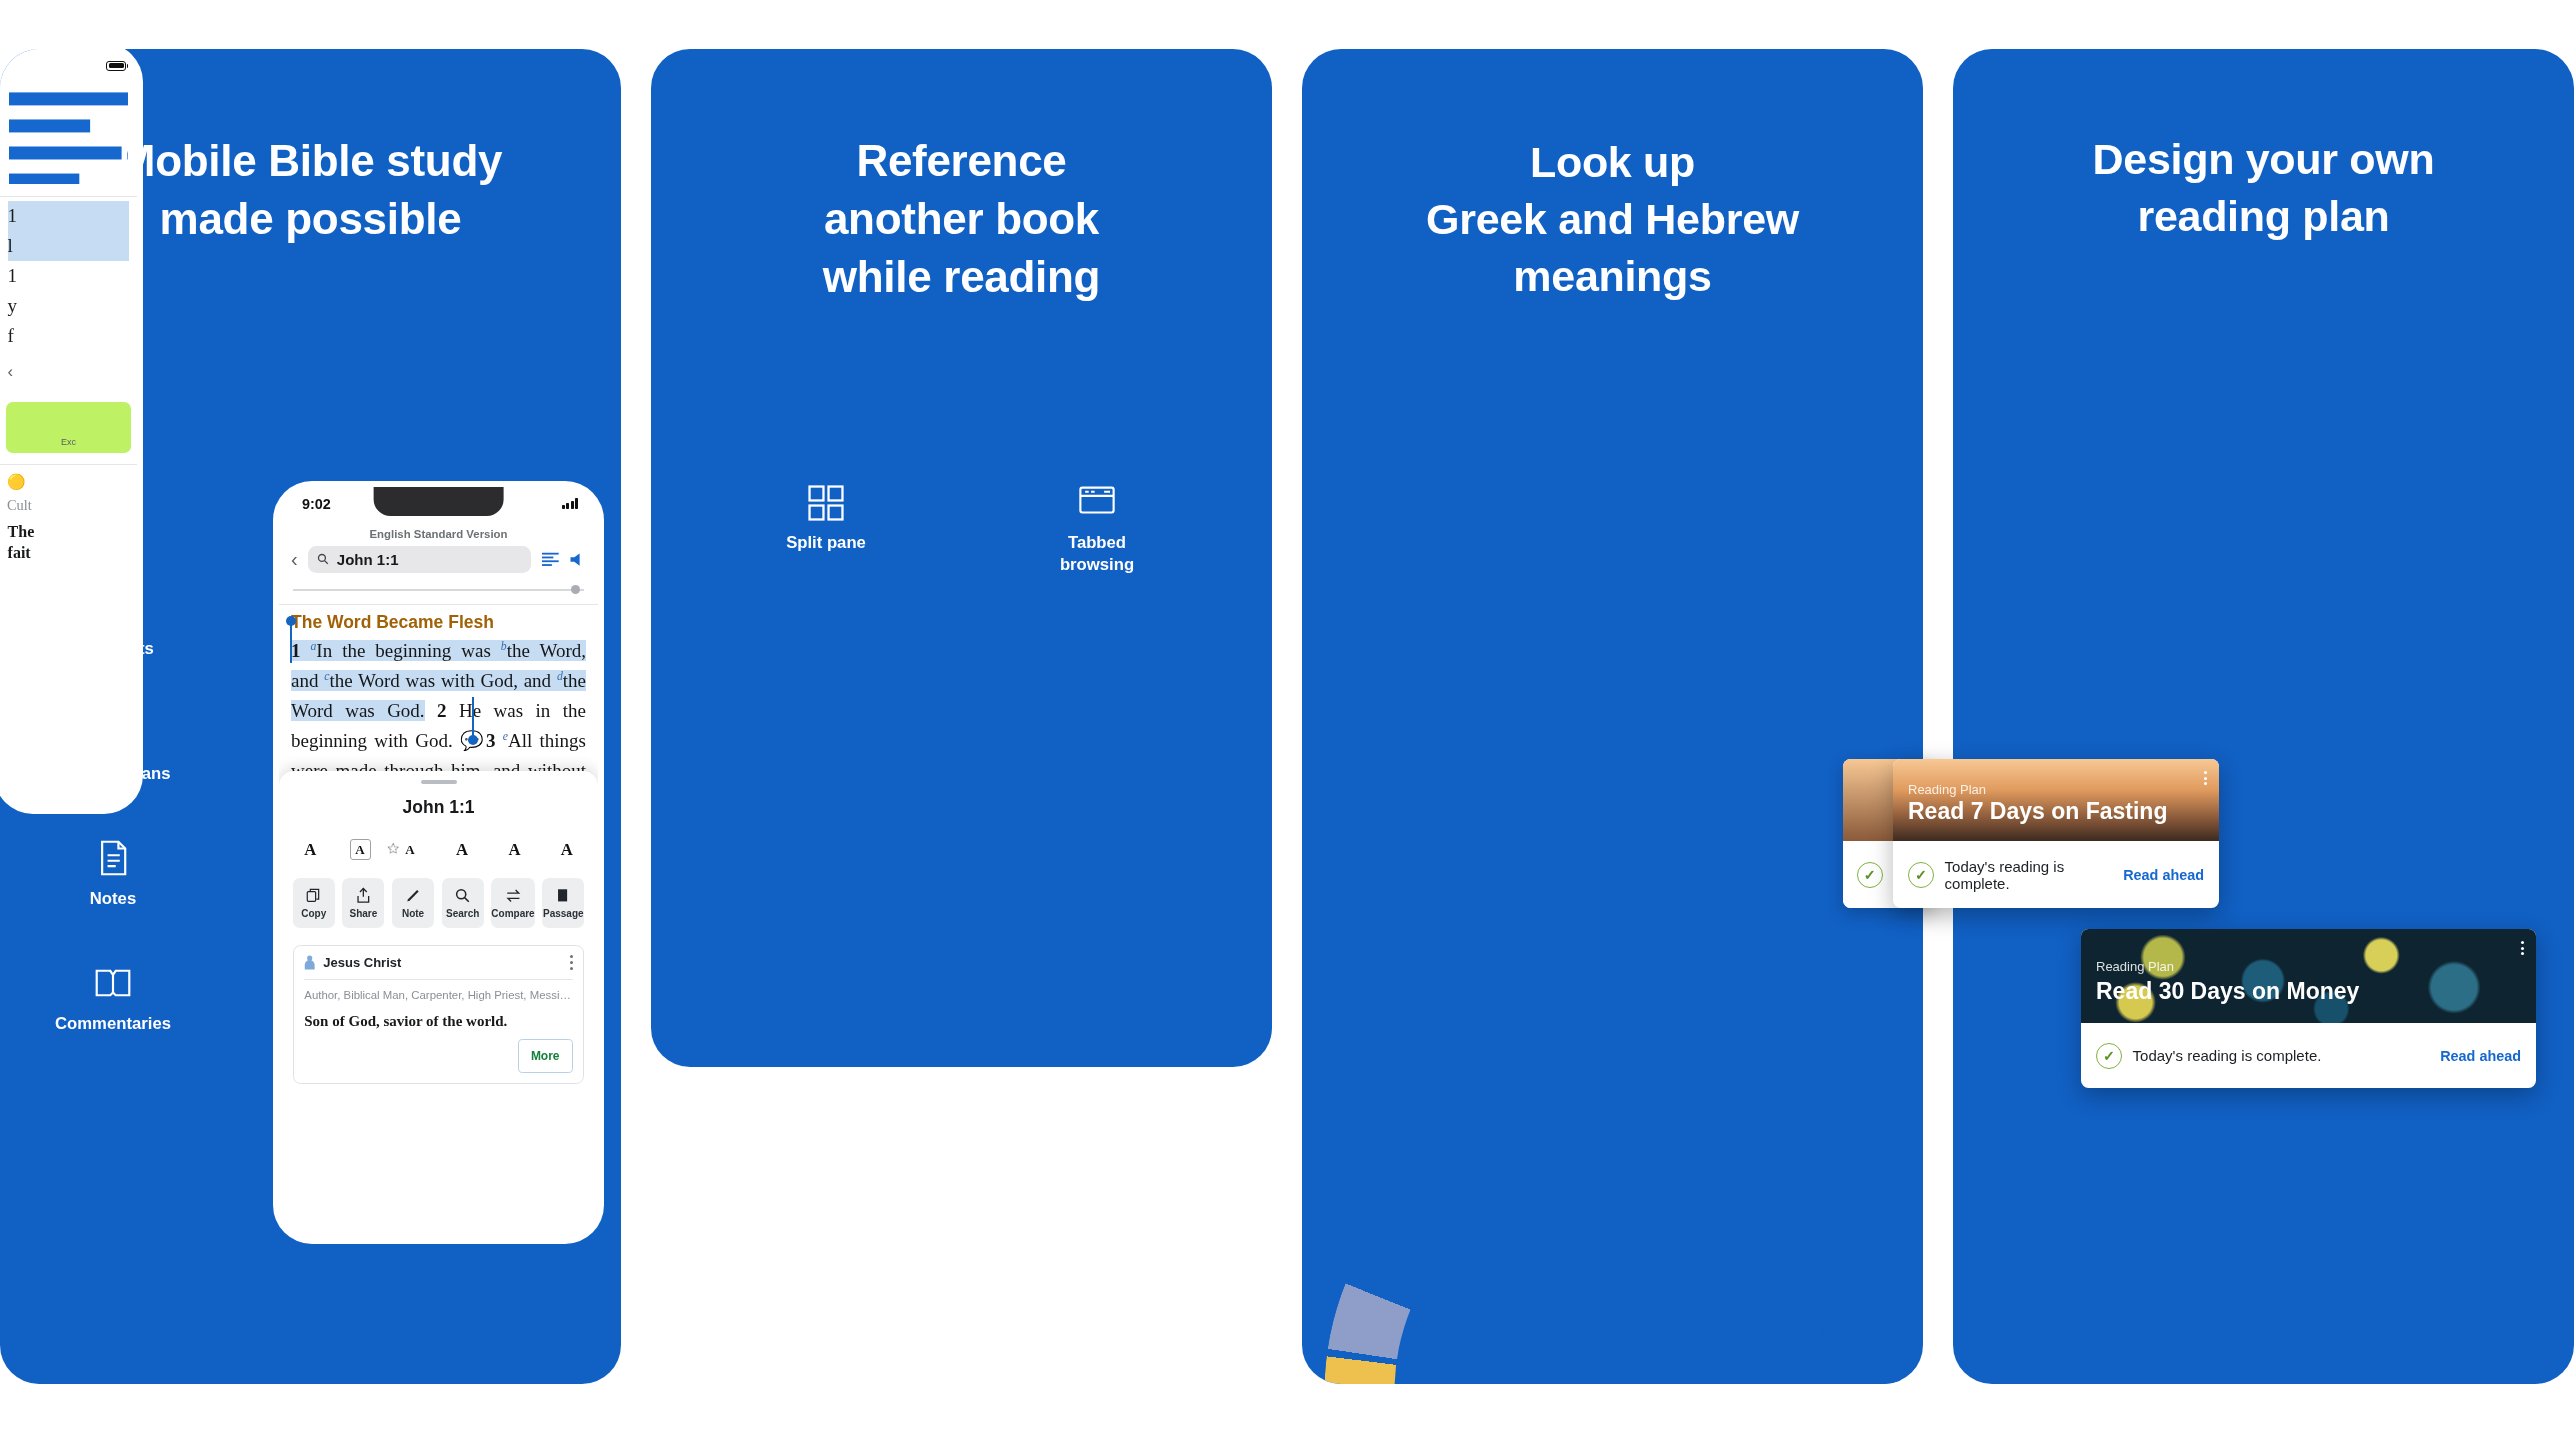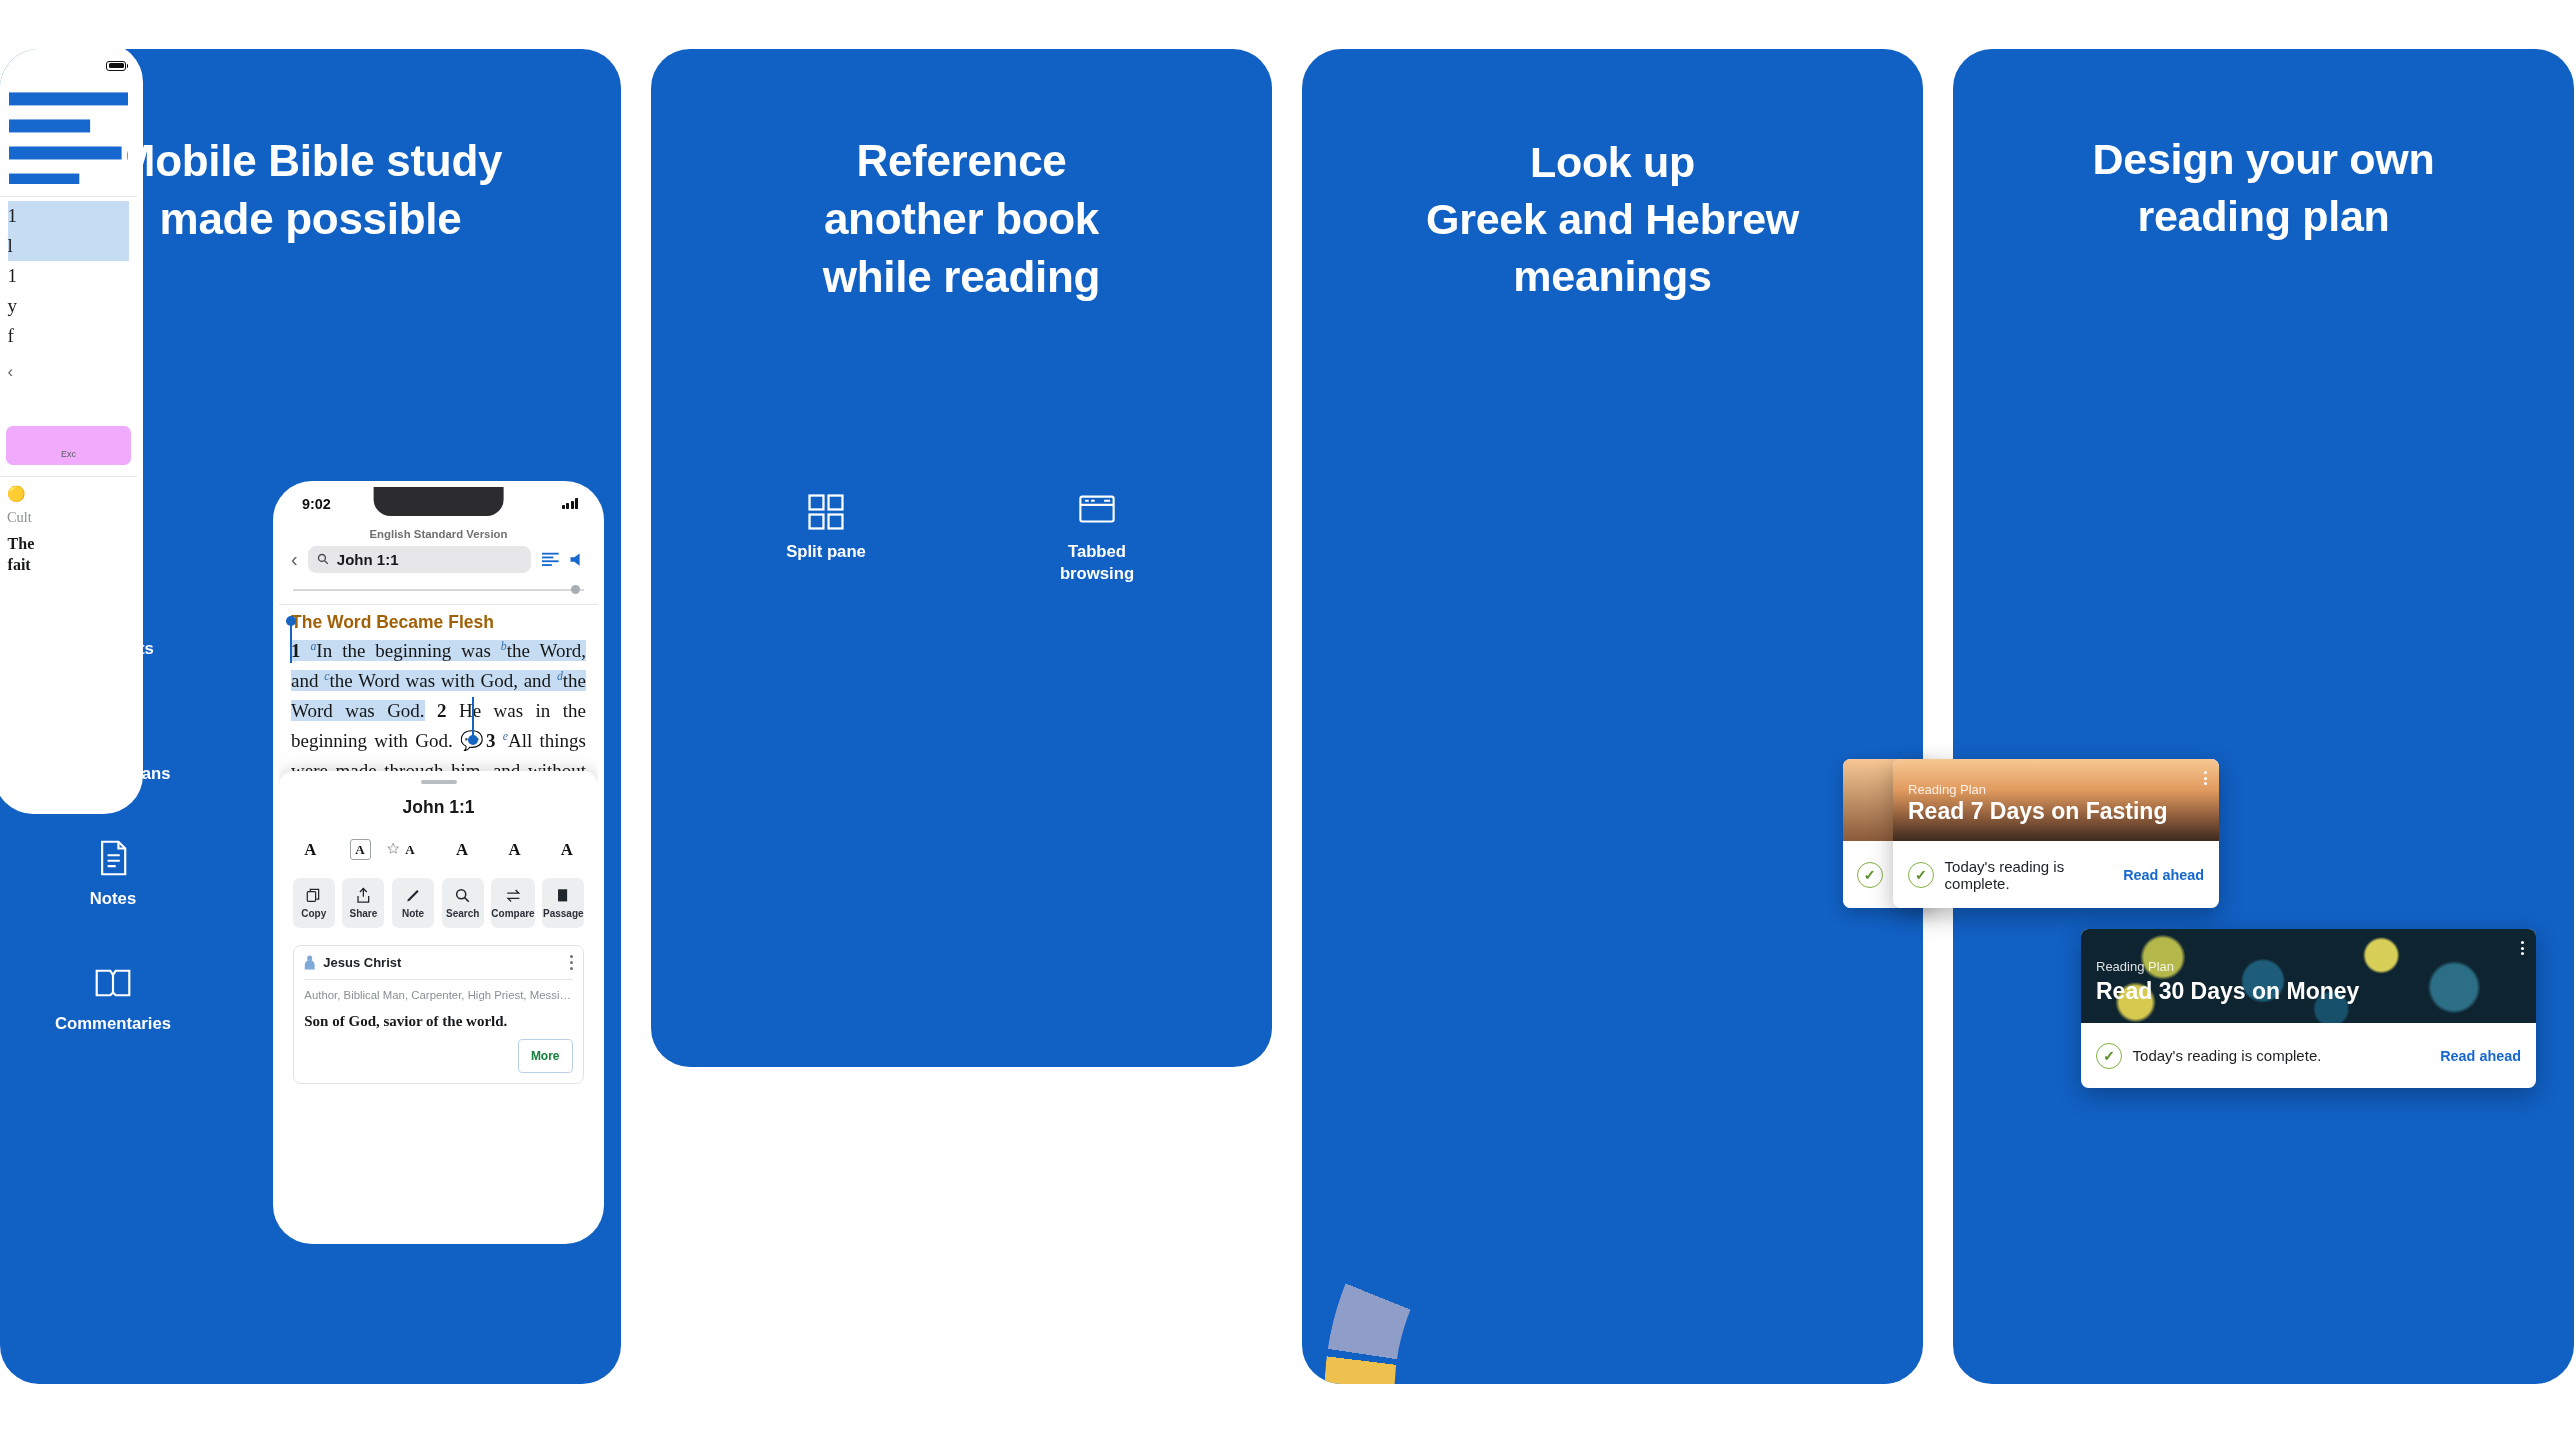--- a/index.html
+++ b/index.html
@@ -186,21 +186,21 @@
   
   #phone-1b {
     left: 622px; top: 422px; width: 137px; height: 759px;
     border-radius: 33px; background: #fff; box-shadow: 0 0 0 6px #fff;
     overflow: hidden;
   }
   .peek-inner { font-family:"Liberation Serif", serif; color:#1b1d1f; }
 
   
   .p2-features {
-    position: absolute; left: 0; right: 0; top: 444px;
+    position: absolute; left: 0; right: 0; top: 435px;
     display: flex; justify-content: center; gap: 150px;
   }
   .p2-feature { display:flex; flex-direction:column; align-items:center; gap: 15px; width: 121px; }
   .p2-feature .ico { width: 38px; height: 33px; color:#ffffff; }
   .p2-feature .lbl { color:#ffffff; font-size:16.7px; font-weight:600; text-align:center; line-height:1.3; }
   .arc {
     position:absolute; left: 50%; transform: translateX(-50%);
     bottom: -296px; width: 577px; height: 577px; border-radius: 50%;
     overflow: hidden;
   }
@@ -321,21 +321,21 @@
       </div>
       <div style="height:0.8px;background:#e3e5e7;margin:9px 0 0"></div>
       <div class="peek-inner" style="font-size:19px;line-height:1.58;padding:4.6px 7.6px 0">
         <div style="background:#c6dcf2">1</div>
         <div style="background:#c6dcf2">l</div>
         <div>1</div>
           <div>y</div>
           <div>f</div>
       </div>
       <div style="padding:10.6px 7.6px 0;font-size:16.7px;color:#5a5f63">‹</div>
-      <div style="margin:44px 6px 0;height:39px;background:#f0abfc;border-radius:6.8px;display:flex;align-items:flex-end;justify-content:center;font-size:9px;color:#5a5f63;padding-bottom:6px">Exc</div>
+      <div style="margin:20px 6px 0;height:51px;background:#bef264;border-radius:6.8px;display:flex;align-items:flex-end;justify-content:center;font-size:9px;color:#5a5f63;padding-bottom:6px">Exc</div>
       <div style="height:0.8px;background:#e4e7ea;margin:10.6px 0 0"></div>
       <div style="padding:9px 7.6px 0;font-size:15px">🟡</div>
       <div style="padding:6px 7px 0;font-family:'Liberation Serif',serif;font-size:14.4px;color:#8a8f94">Cult</div>
       <div style="padding:7.6px 7.6px 0;font-family:'Liberation Serif',serif;font-size:16px;font-weight:bold;color:#17191b;line-height:1.3">The<br>fait</div>
     </div>
 
     <div class="phone" id="phone-1">
       <div class="notch"></div>
       <div class="statusbar">
         <span>9:02</span>

